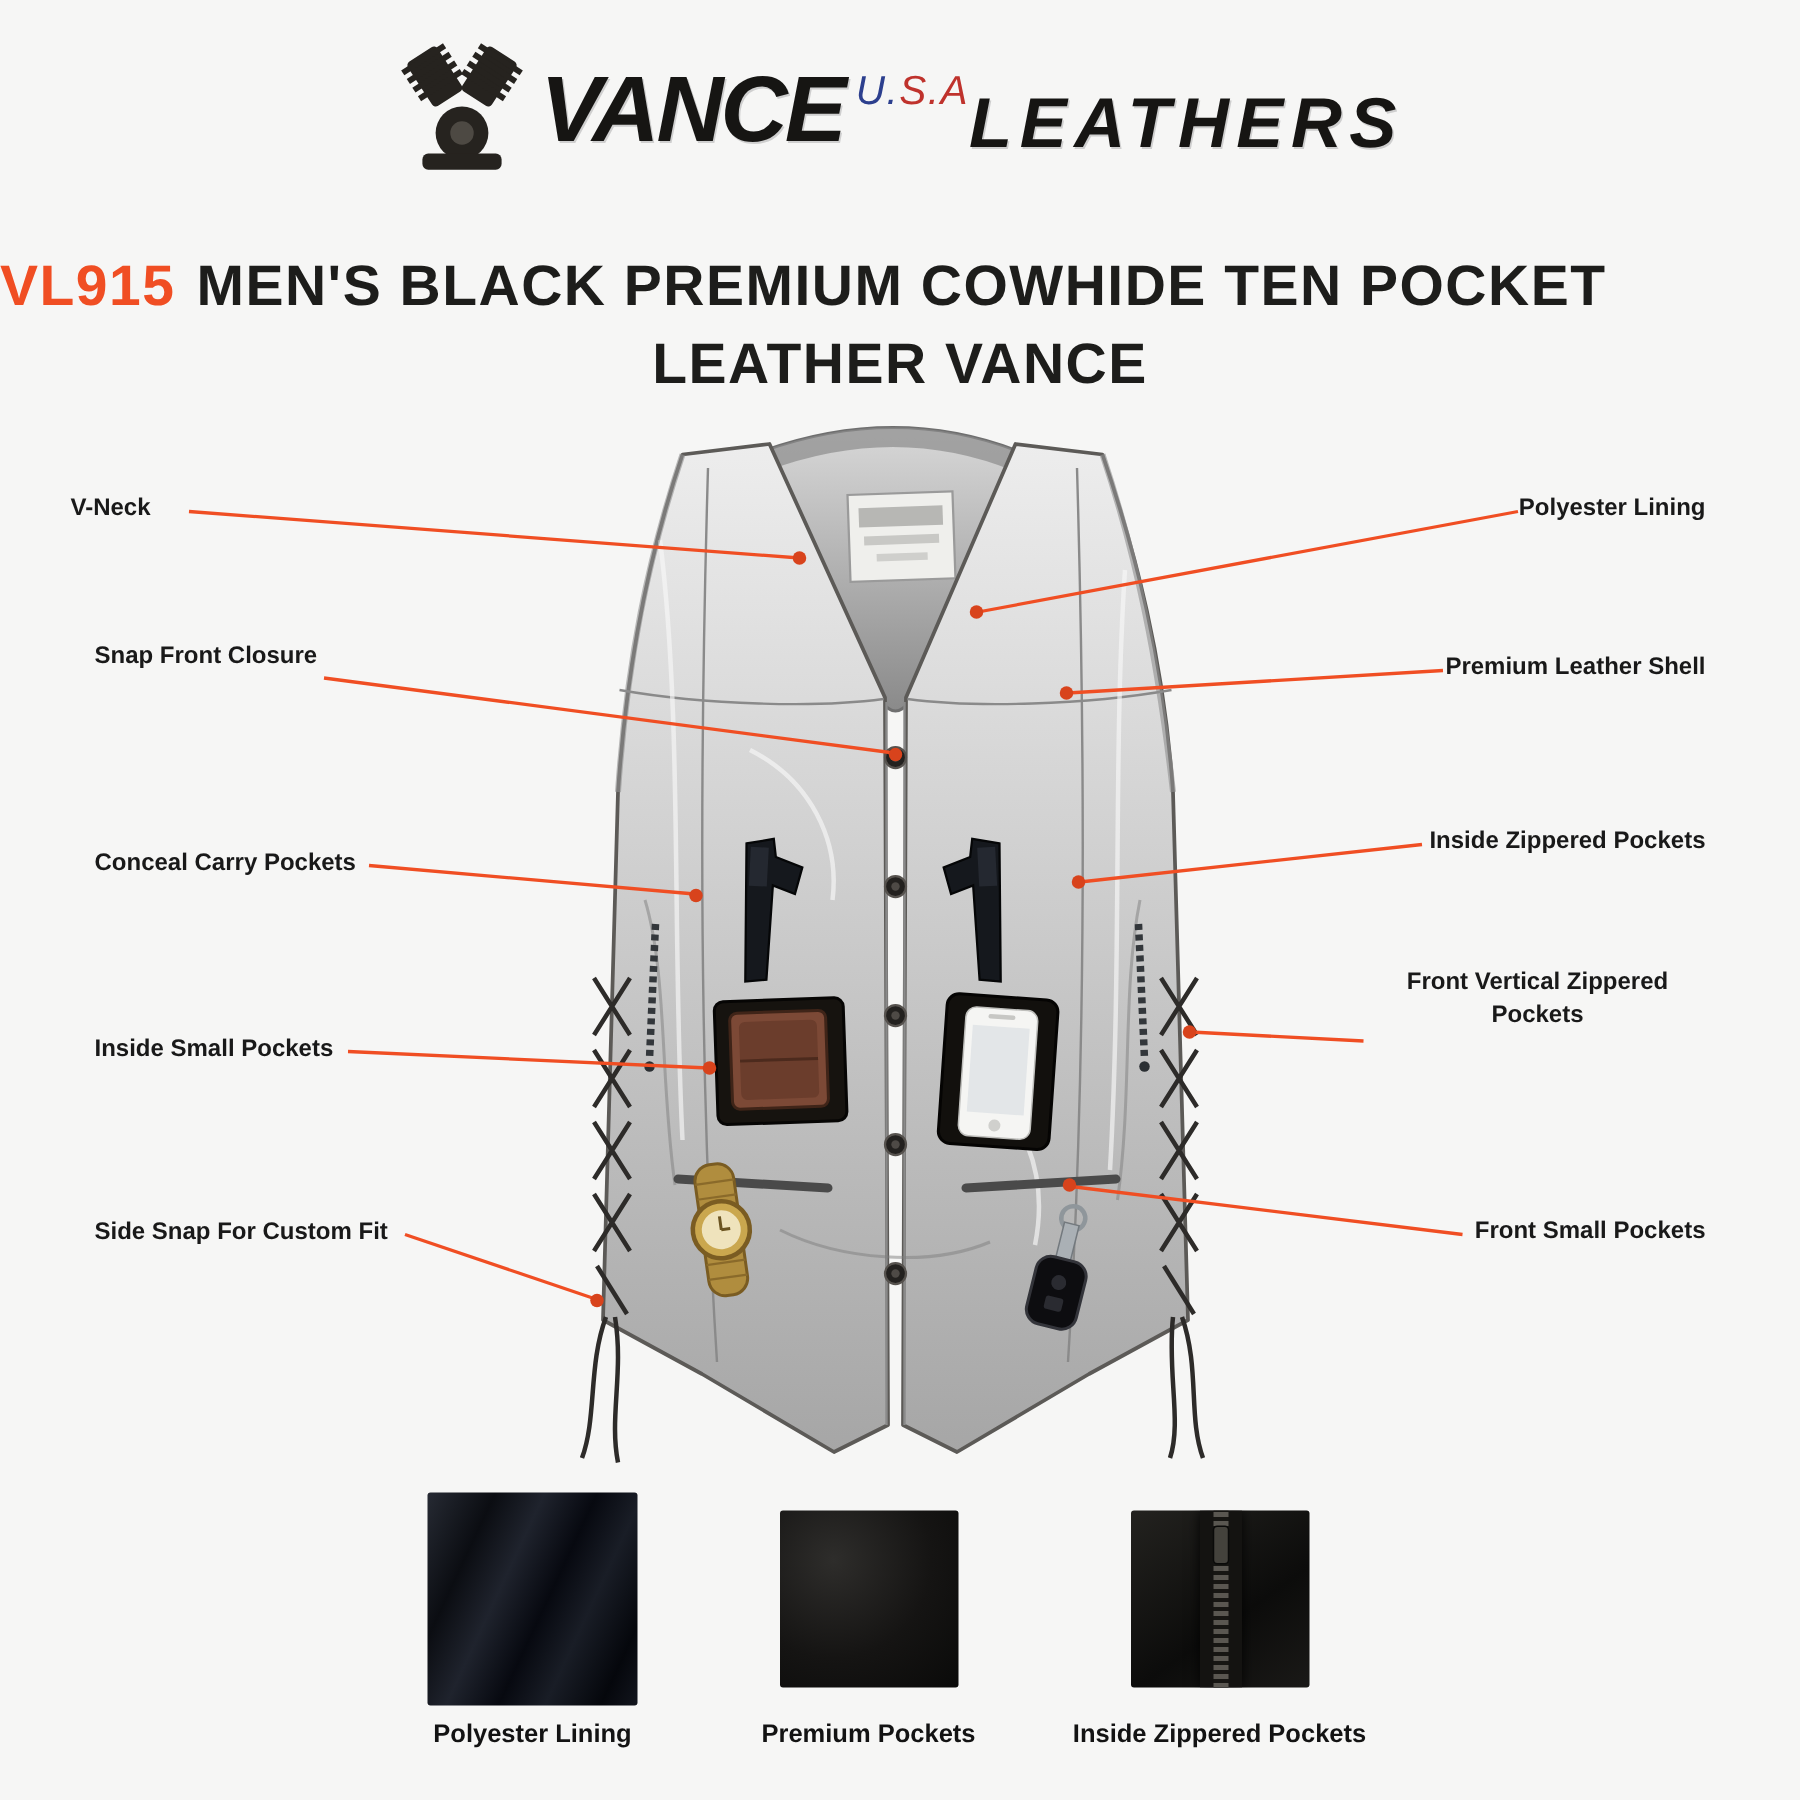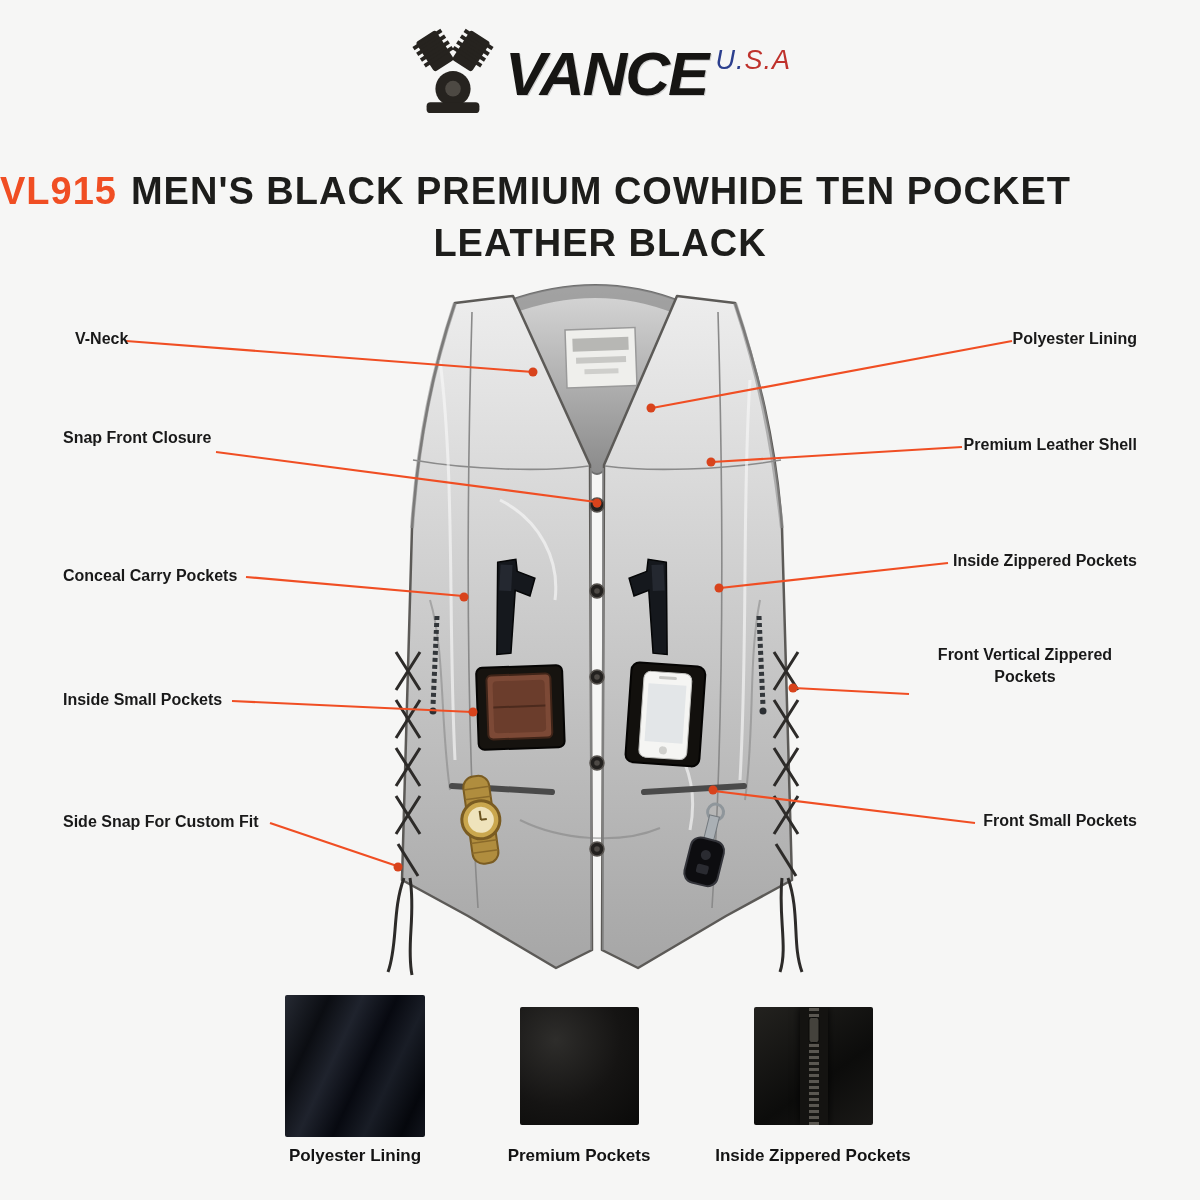--- a/index.html
+++ b/index.html
@@ -18,21 +18,21 @@
   .brand-leathers{font-size:47px;font-weight:bold;font-style:italic;color:#161513;letter-spacing:5px;margin-top:3px;text-shadow:1px 1px 0 #cfcfcf}
 
   
   .title{position:absolute;top:170px;left:0;width:100%;text-align:center;font-weight:bold;color:#1d1d1b}
   .title-line1{font-size:38px;letter-spacing:1px;display:flex;justify-content:flex-start;gap:14px}
   .title-sku{color:#f04e23}
   .title-line2{font-size:38px;letter-spacing:1px;margin-top:9px}
 
   
   .callout{position:absolute;font-size:16px;font-weight:bold;color:#191919;white-space:nowrap}
-  .lb1{left:75px;top:330px}
+  .lb1{left:47px;top:330px}
   .lb2{left:63px;top:429px}
   .lb3{left:63px;top:567px}
   .lb4{left:63px;top:691px}
   .lb5{left:63px;top:813px}
   .rb{right:63px;text-align:right}
   .rb1{top:330px}
   .rb2{top:436px}
   .rb3{top:552px}
   .rb4{top:644px;width:224px;white-space:normal;text-align:center;line-height:22px}
   .rb5{top:812px}
@@ -80,29 +80,30 @@
       <circle cx="0" cy="10" r="18"></circle>
       <circle cx="0" cy="10" r="8" fill="#4d4943"></circle>
       <rect x="-27" y="24" width="54" height="11" rx="4"></rect>
     </g>
   </svg>
   <div class="logo-text">
     <div class="logo-row1">
       <span class="brand-vance">VANCE</span>
       <span class="brand-usa"><span>U.</span><span>S.</span><span>A</span></span>
     </div>
+    <div class="brand-leathers">LEATHERS</div>
   </div>
 </div>
 
 <div class="title">
   <div class="title-line1">
     <span class="title-sku">VL915</span>
     <span>MEN'S BLACK PREMIUM COWHIDE TEN POCKET</span>
   </div>
-  <div class="title-line2">LEATHER BLACK</div>
+  <div class="title-line2">LEATHER VANCE</div>
 </div>
 
 <svg class="stage" viewBox="0 0 1200 1200">
   <defs>
     <linearGradient id="gBody" x1="0" y1="0" x2="0" y2="1">
       <stop offset="0" stop-color="#ededed"></stop>
       <stop offset="0.45" stop-color="#cdcdcd"></stop>
       <stop offset="1" stop-color="#a6a6a6"></stop>
     </linearGradient>
     <linearGradient id="gLin" x1="0" y1="0" x2="0" y2="1">

